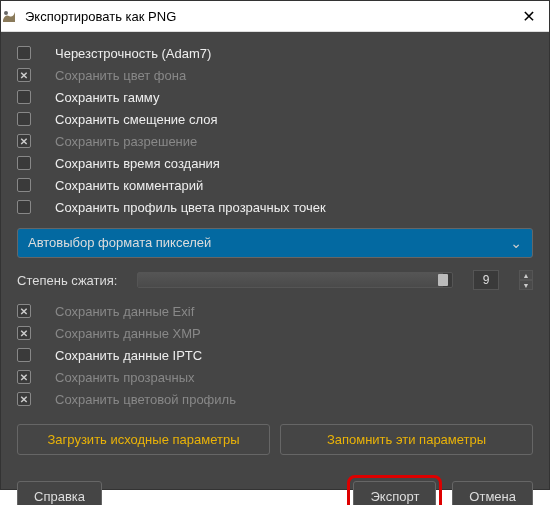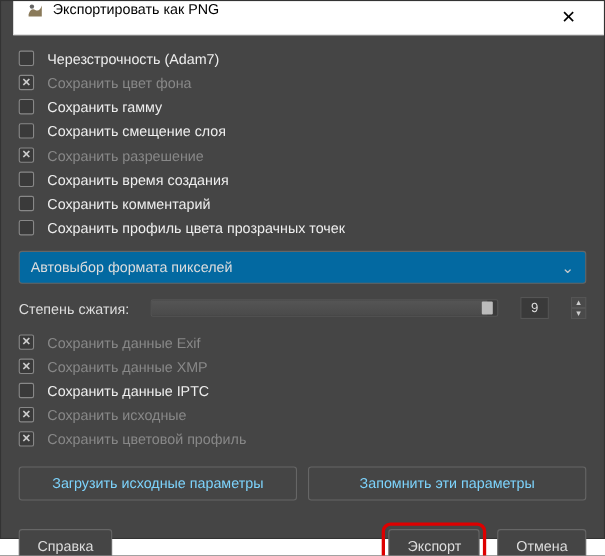--- a/index.html
+++ b/index.html
@@ -1,39 +1,39 @@
 <!DOCTYPE html>
 <html><head>
 <meta charset="utf-8">
 <style>
 * { box-sizing: border-box; margin: 0; padding: 0; }
 body { width: 550px; height: 505px; font-family: Arial, sans-serif; font-size: 13px; background: #fff; }
 .window { width: 550px; height: 490px; border: 1px solid #333; background: #454545; display: flex; flex-direction: column; }
-.titlebar { height: 32px; background: #fff; display: flex; padding: 0 12px; border-bottom: 1px solid #ddd; margin-left: 11px; }
+.titlebar { height: 32px; background: #fff; display: flex; align-items: center; padding: 0 0; border-bottom: 1px solid #ddd; }
 .app-icon { width: 16px; height: 16px; margin-right: 8px; }
 .title-text { flex: 1; color: #000; font-size: 13px; }
 .close-btn { width: 40px; height: 30px; display: flex; align-items: center; justify-content: center; cursor: pointer; font-size: 16px; }
 .content { flex: 1; padding: 10px 16px; color: #ddd; }
-.checkbox-row { display: flex; align-items: center; height: 22px; gap: 12px; }
+.checkbox-row { display: flex; align-items: center; height: 22px; gap: 24px; }
 .checkbox { width: 14px; height: 14px; border: 1px solid #888; background: #3a3a3a; display: flex; align-items: center; justify-content: center; font-size: 10px; color: #ccc; border-radius: 2px; }
 .checkbox.checked::before { content: "✕"; font-weight: bold; }
 .cb-label { color: #eee; }
 .cb-label.gray { color: #888; }
 .dropdown { margin-top: 10px; border: 1px solid #666; border-radius: 3px; padding: 6px 10px; display: flex; justify-content: space-between; align-items: flex-start; background: #0369a1; cursor: pointer; }
 .chevron { font-size: 14px; color: #ccc; }
 .slider-row { display: flex; align-items: center; gap: 20px; margin-top: 12px; }
 .slider-label { color: #ddd; white-space: nowrap; }
 .slider-track { flex: 1; height: 16px; border: 1px solid #555; background: #3a3a3a; position: relative; border-radius: 2px; }
 .slider-fill { position: absolute; left: 0; top: 0; bottom: 0; width: 97%; background: linear-gradient(to bottom, #555, #4a4a4a); }
 .slider-handle { position: absolute; right: 4px; top: 1px; bottom: 1px; width: 10px; background: #bbb; border-radius: 1px; }
 .slider-value { width: 26px; height: 20px; border: 1px solid #555; background: #3a3a3a; color: #ddd; text-align: center; line-height: 18px; font-size: 12px; }
 .stepper { display: flex; flex-direction: column; }
 .step-btn { width: 14px; height: 10px; border: 1px solid #555; background: #4a4a4a; font-size: 7px; color: #ccc; display: flex; align-items: center; justify-content: center; cursor: pointer; }
 .btn-row { display: flex; gap: 10px; margin-top: 14px; }
-.btn { border: 1px solid #666; background: #454545; color: #7dd3fc; padding: 7px 14px; border-radius: 3px; cursor: pointer; font-size: 13px; flex: 1; text-align: center; }
+.btn { border: 1px solid #666; background: #454545; color: #eab308; padding: 7px 14px; border-radius: 3px; cursor: pointer; font-size: 13px; flex: 1; text-align: center; }
 .footer { display: flex; align-items: center; padding: 10px 16px 14px; gap: 10px; }
 .footer-spacer { flex: 1; }
 .highlight { border: 3px solid #d00; border-radius: 8px; padding: 3px; }
 .btn-sm { border: 1px solid #666; background: #454545; color: #ddd; padding: 7px 16px; border-radius: 3px; cursor: pointer; font-size: 13px; }
 .sep { height: 10px; }
 </style>
 </head>
 <body>
 
 <div class="window">
@@ -109,21 +109,21 @@
         <div class="checkbox-row">
           <div class="checkbox checked"></div>
           <span class="cb-label gray">Сохранить данные XMP</span>
         </div>
         <div class="checkbox-row">
           <div class="checkbox"></div>
           <span class="cb-label">Сохранить данные IPTC</span>
         </div>
         <div class="checkbox-row">
           <div class="checkbox checked"></div>
-          <span class="cb-label gray">Сохранить исходные</span>
+          <span class="cb-label gray">Сохранить прозрачных</span>
         </div>
         <div class="checkbox-row">
           <div class="checkbox checked"></div>
           <span class="cb-label gray">Сохранить цветовой профиль</span>
         </div>
       </div>
 
     <div class="btn-row">
       <div class="btn">Загрузить исходные параметры</div>
       <div class="btn">Запомнить эти параметры</div>

